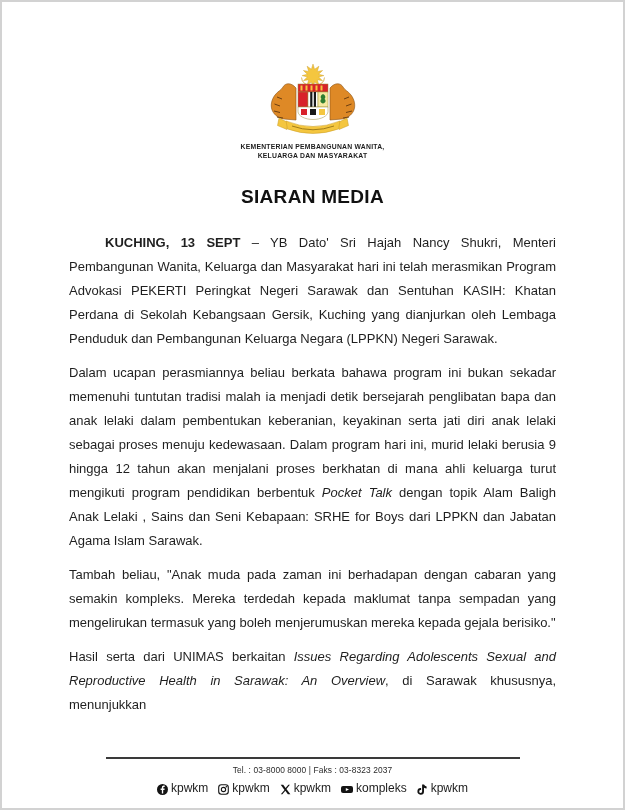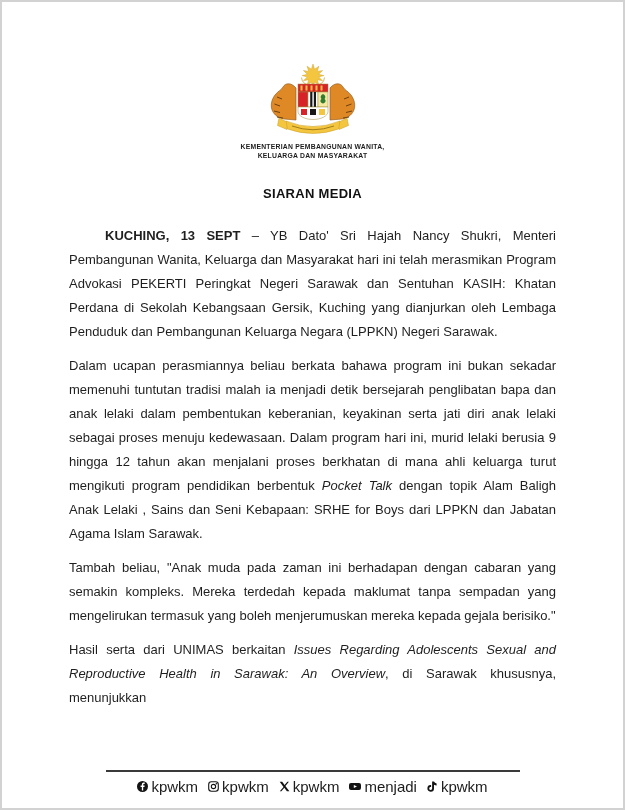--- a/index.html
+++ b/index.html
@@ -8,39 +8,39 @@
     background:#ffffff; border:2px solid #d2d2d2;
     position:relative; overflow:hidden;
     font-family:"Liberation Sans", sans-serif; color:#212121;
   }
   
   .letterhead { text-align:center; padding-top:62px; }
   .crest { display:inline-block; line-height:0; }
   .ministry-name { font-size:6.8px; font-weight:bold; line-height:8.5px;
     letter-spacing:0.25px; color:#1c1c1c; margin-top:3px; }
   
-  .doc-heading { text-align:center; font-size:13px; font-weight:bold;
+  .doc-heading { text-align:center; font-size:19px; font-weight:bold;
     letter-spacing:0.3px; margin:26px 0 0; color:#111; }
   .doc-title { text-align:center; font-size:13.5px; font-weight:bold;
     line-height:19px; width:472px; margin:27px auto 0; color:#111; }
   
   .body-text { width:487px; margin:23px auto 0; font-size:13px;
     line-height:24px; text-align:justify; color:#1f1f1f; }
   .body-text p { margin:0 0 10px 0; }
   .body-text em { font-style:italic; }
   .body-text strong { font-weight:bold;padding-left:36px; }
   
   .footer { position:absolute; left:0; right:0; bottom:13px; text-align:center; }
   .footer-rule { width:414px; height:1.6px; background:#3a3a3a; margin:0 auto 6px auto; }
   .footer-line { font-size:8.4px; line-height:10.5px; color:#2b2b2b; letter-spacing:0.1px; }
   .footer-line + .footer-line { margin-top:2px; }
   .social-row { display:flex; justify-content:center; align-items:center;
     gap:10px; margin-top:6px; }
-  .social-item { display:flex; align-items:center; gap:3px;
-    font-size:15px; color:#1c1c1c; }
+  .social-item { display:flex; align-items:flex-end; gap:3px;
+    font-size:12px; color:#1c1c1c; }
   .social-item svg { display:block; }
 </style>
 </head>
 <body>
 
 <div class="page">
 
   <div class="letterhead">
     <span class="crest">
       <svg width="96" height="72" viewBox="0 0 96 72">
@@ -100,20 +100,21 @@
 
   <main class="body-text">
     <p><strong>KUCHING, 13 SEPT</strong><span> – YB Dato' Sri Hajah Nancy Shukri, Menteri Pembangunan Wanita, Keluarga dan Masyarakat hari ini telah merasmikan Program Advokasi PEKERTI Peringkat Negeri Sarawak dan Sentuhan KASIH: Khatan Perdana di Sekolah Kebangsaan Gersik, Kuching yang dianjurkan oleh Lembaga Penduduk dan Pembangunan Keluarga Negara (LPPKN) Negeri Sarawak.</span></p>
     <p><span>Dalam ucapan perasmiannya beliau berkata bahawa program ini bukan sekadar memenuhi tuntutan tradisi malah ia menjadi detik bersejarah penglibatan bapa dan anak lelaki dalam pembentukan keberanian, keyakinan serta jati diri anak lelaki sebagai proses menuju kedewasaan. Dalam program hari ini, murid lelaki berusia 9 hingga 12 tahun akan menjalani proses berkhatan di mana ahli keluarga turut mengikuti program pendidikan berbentuk </span><em>Pocket Talk</em><span> dengan topik Alam Baligh Anak Lelaki , Sains dan Seni Kebapaan: SRHE for Boys dari LPPKN dan Jabatan Agama Islam Sarawak.</span></p>
     <p><span>Tambah beliau, "Anak muda pada zaman ini berhadapan dengan cabaran yang semakin kompleks. Mereka terdedah kepada maklumat tanpa sempadan yang mengelirukan termasuk yang boleh menjerumuskan mereka kepada gejala berisiko."</span></p>
     <p><span>Hasil serta dari UNIMAS berkaitan </span><em>Issues Regarding Adolescents Sexual and Reproductive Health in Sarawak: An Overview</em><span>, di Sarawak khususnya, menunjukkan</span></p>
   </main>
 
   <div class="footer">
     <div class="footer-rule"></div>
+    <div class="footer-line">Tel. : 03-8000 8000 | Faks : 03-8323 2037</div>
     <div class="social-row">
       <span class="social-item">
         <svg width="11" height="11" viewBox="0 0 11 11">
             <circle cx="5.5" cy="5.5" r="5.5" fill="#141414"></circle>
             <path d="M6.2 9.6 V6 h1.25 l.2-1.5 H6.2 v-.95 q0-.65.75-.65 h.75 V1.6 q-.55-.1-1.15-.1 -1.7 0-1.7 1.8 v1.2 H3.6 V6 h1.25 v3.6z" fill="#ffffff"></path>
           </svg>
         <span>kpwkm</span>
       </span>
       <span class="social-item">
         <svg width="11" height="11" viewBox="0 0 11 11">
@@ -127,21 +128,21 @@
         <svg width="11" height="11" viewBox="0 0 11 11">
             <path d="M0.7 0.7 h2.5 l2.4 3.2 2.7-3.2 h1.6 L6.4 5 l4 5.3 H7.9 L5.3 6.8 2.4 10.3 H0.8 L4.5 5.9z" fill="#141414"></path>
           </svg>
         <span>kpwkm</span>
       </span>
       <span class="social-item">
         <svg width="12" height="11" viewBox="0 0 12 11">
             <rect x="0" y="1.9" width="12" height="7.2" rx="2" fill="#141414"></rect>
             <path d="M4.8 3.9 l3.2 1.6 -3.2 1.6z" fill="#ffffff"></path>
           </svg>
-        <span>menjadi</span>
+        <span>kompleks</span>
       </span>
       <span class="social-item">
         <svg width="11" height="11" viewBox="0 0 11 11">
             <path d="M7 0.6 q0.7 1.7 2.6 2 v1.9 q-1.4-.1-2.6-.85 v3.75 a3.3 3.3 0 1 1-2.9-3.3 v2 a1.45 1.45 0 1 0 1 1.35 V0.6z" fill="#141414"></path>
           </svg>
         <span>kpwkm</span>
       </span>
     </div>
   </div>
 

